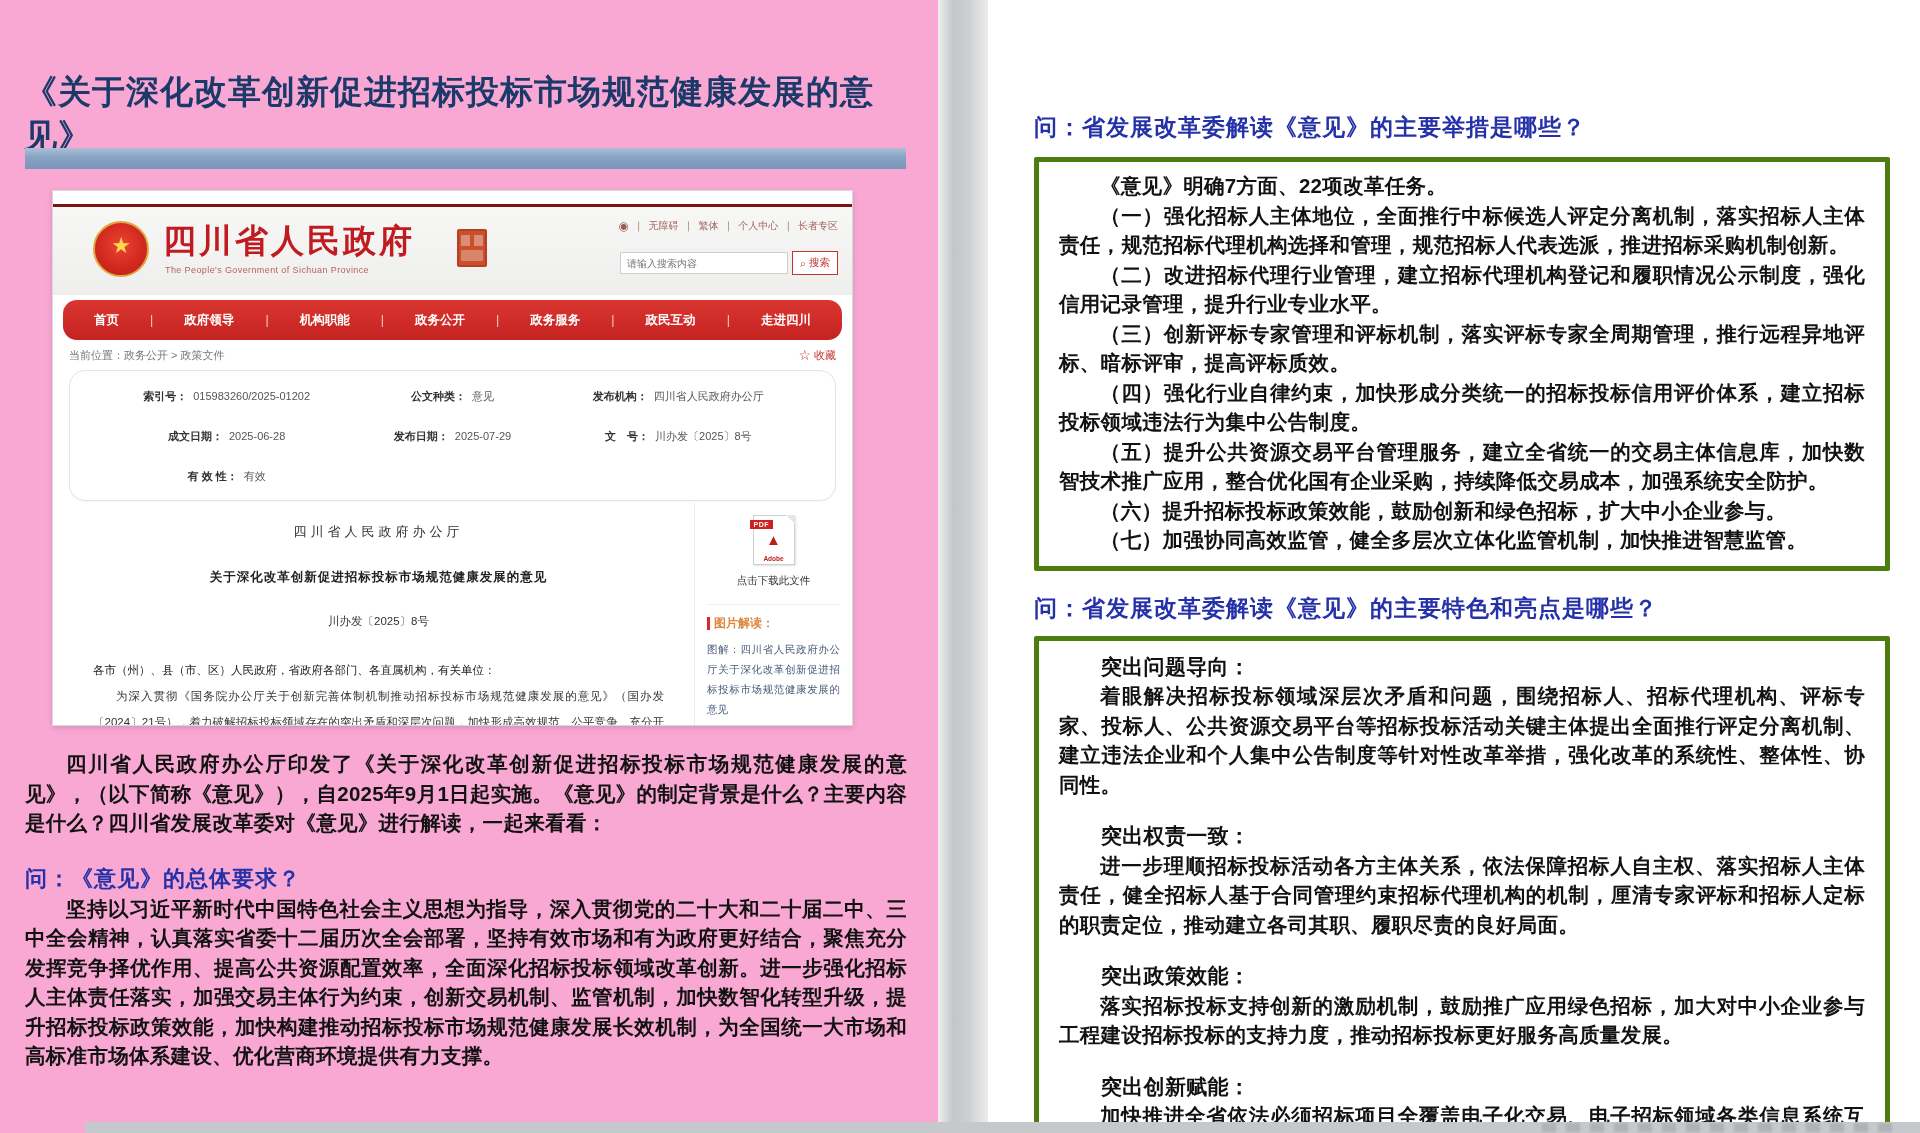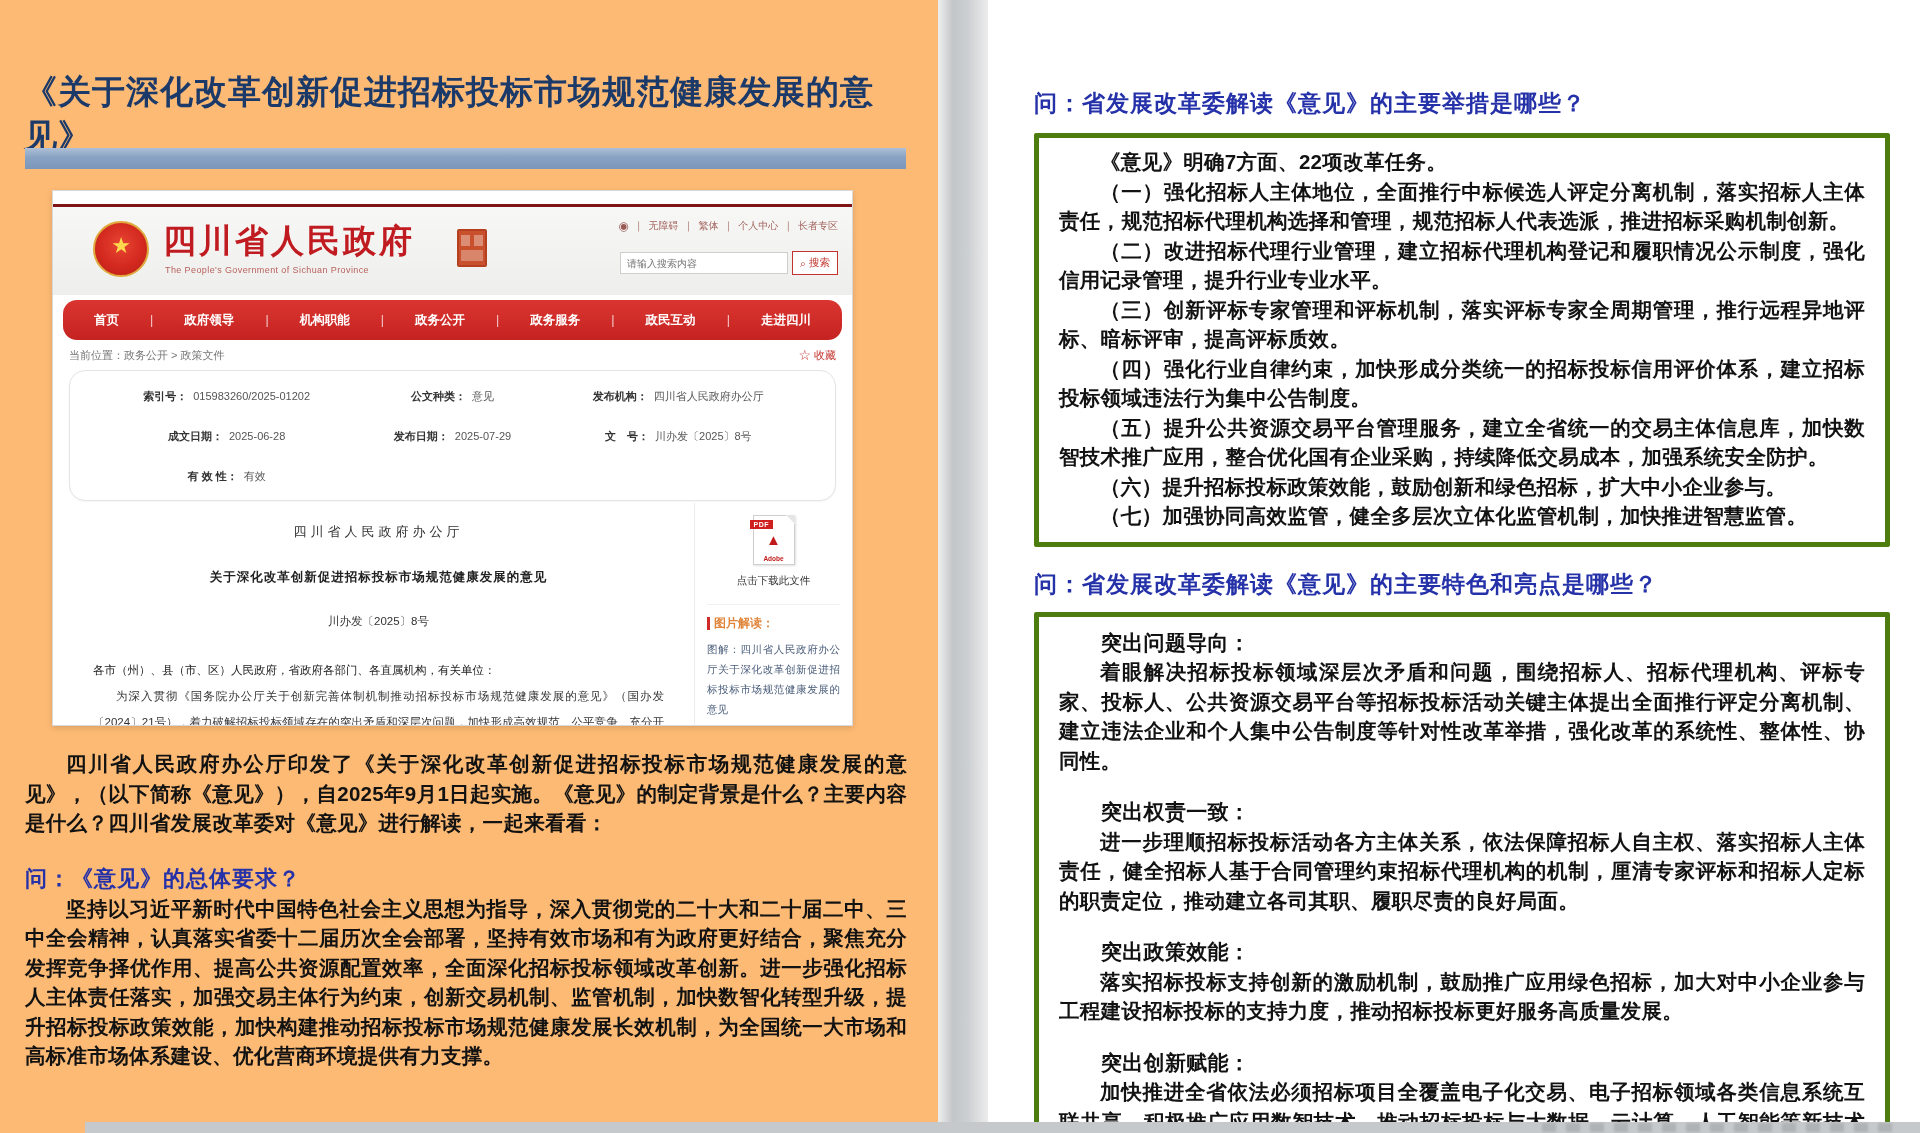--- a/index.html
+++ b/index.html
@@ -15,21 +15,21 @@
   }
   .bottom-strip{
     position:absolute;left:85px;right:0;bottom:0;height:11px;background:#c6c9cb;
   }
   .clipped-remnant{
     position:absolute;right:18px;bottom:1px;width:360px;height:9px;opacity:.55;
     background:repeating-linear-gradient(90deg,#9fa2a4 0 14px,transparent 14px 24px);
     filter:blur(1px);
   }
   
-  .page-left{position:absolute;left:0;top:0;width:938px;height:1133px;background:#fdba74;}
+  .page-left{position:absolute;left:0;top:0;width:938px;height:1133px;background:#f9a8d4;}
   .page-title{
     position:absolute;left:24px;top:70px;width:902px;
     font-size:33px;font-weight:bold;color:#1b3a69;letter-spacing:1px;line-height:44px;
   }
   .title-bar{
     position:absolute;left:25px;top:148px;width:881px;height:21px;
     background:linear-gradient(180deg,#aebfd6 0%,#87a2c3 45%,#7b96b9 100%);
   }
   .gov-card{
     position:absolute;left:52px;top:190px;width:801px;height:536px;background:#fff;
@@ -147,21 +147,21 @@
   }
   .q-heading{
     font-size:22px;font-weight:800;color:#2531a8;letter-spacing:1px;
   }
   .article-left .q-heading{margin-top:26px;}
   .article-left .body-para + .q-heading + .body-para{margin-top:0;}
   .article-left .answer{margin-top:26px;}
   
   .page-right{
     position:absolute;left:988px;top:0;width:932px;height:1133px;background:#fff;
-    padding:88px 30px 0 46px;box-sizing:border-box;
+    padding:112px 30px 0 46px;box-sizing:border-box;
   }
   .page-right .q-heading{font-size:23px;}
   .highlight-box{
     border:5px solid #4d7c0f;border-radius:2px;margin-top:14px;background:#fff;
   }
   .box-measures{padding:9px 20px 11px;}
   .box-highlights{margin-top:12px;padding:11px 20px 13px;}
   .hl-section{margin-top:22px;}
   .hl-section:first-child{margin-top:0;}
   .hl-heading{

